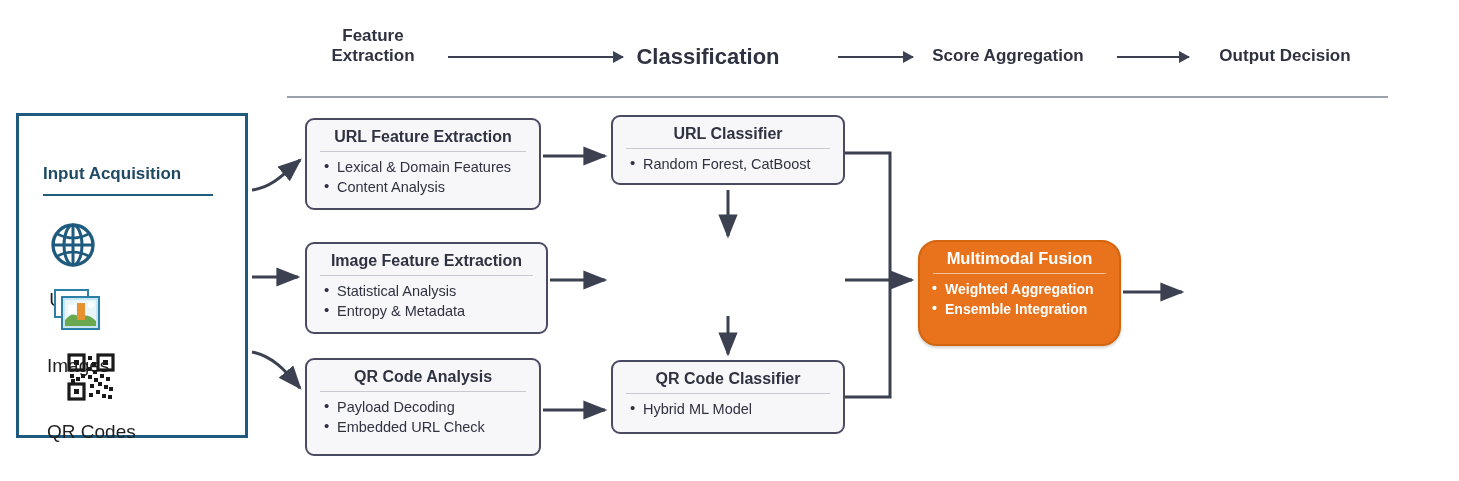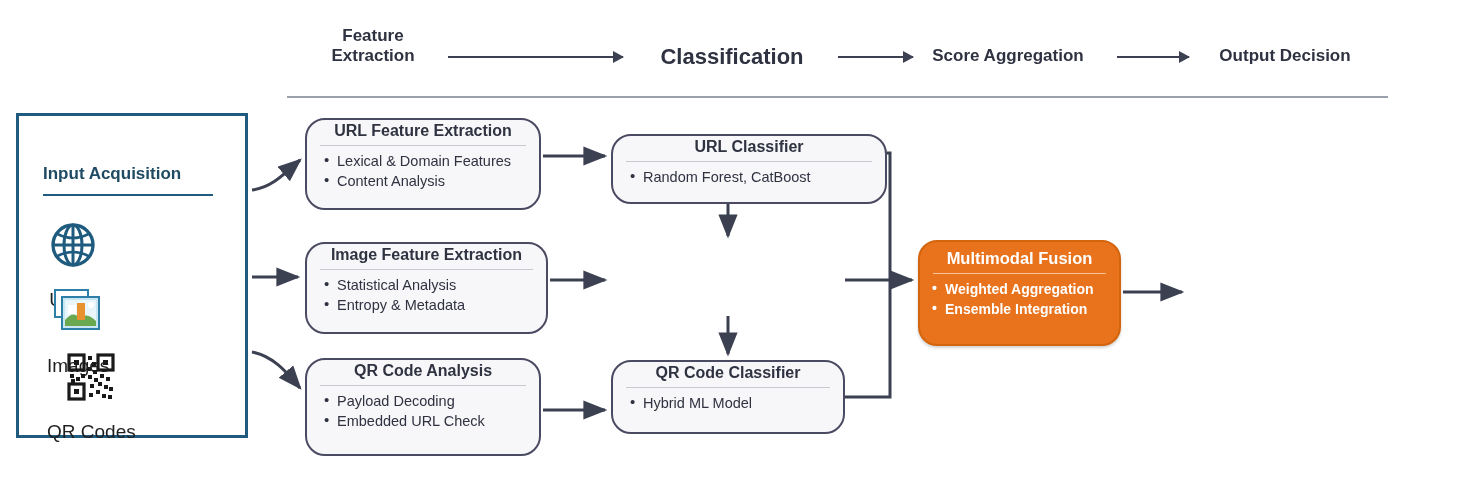--- a/index.html
+++ b/index.html
@@ -14,21 +14,21 @@
   
   .stage-label{
     position:absolute;
     font-weight:bold;
     color:#2f3240;
     line-height:1.18;
     text-align:center;
     white-space:pre-line;
   }
   #lbl-feature{left:308px;top:26px;width:130px;font-size:17px;}
-  #lbl-classification{left:640px;top:44px;width:184px;font-size:22px;}
+  #lbl-classification{left:616px;top:44px;width:184px;font-size:22px;}
   #lbl-score{left:908px;top:46px;width:200px;font-size:17px;}
   #lbl-output{left:1192px;top:46px;width:186px;font-size:17px;}
 
   .hdr-arrow{position:absolute;height:2px;background:#3c4152;}
   .hdr-arrow:after{
     content:"";position:absolute;right:-1px;top:-5px;
     border-left:11px solid #3c4152;
     border-top:6px solid transparent;
     border-bottom:6px solid transparent;
   }
@@ -51,41 +51,41 @@
   .input-row{position:absolute;left:28px;display:flex;align-items:center;gap:18px;flex-direction:column;}
   #irow0{top:103px;}
   #irow1{top:169px;}
   #irow2{top:235px;}
   .input-row .ilabel{font-size:19px;color:#1f1f1f;}
   .icon-box{width:52px;height:52px;display:flex;align-items:center;justify-content:center;}
 
   
   .card{
     position:absolute;box-sizing:border-box;
-    background:#f7f7f9;border:2px solid #4b4a63;border-radius:20px;
-    padding:1px 11px 8px 11px;
+    background:#f7f7f9;border:2px solid #4b4a63;border-radius:9px;
+    padding:7px 11px 8px 11px;
   }
   .card .card-title{
     font-size:16px;font-weight:bold;color:#2f3240;text-align:center;line-height:1.2;
   }
   .card .card-rule{height:1px;background:#c9c9d2;margin:5px 2px 5px 2px;}
   .card ul{margin:0;padding:0 0 0 5px;list-style:none;}
   .card li{
     font-size:14.5px;color:#2f3240;line-height:1.38;
     padding-left:14px;position:relative;white-space:nowrap;
   }
   .card li:before{content:"•";position:absolute;left:1px;top:-1px;font-size:15px;}
 
   
   #fe-url{left:305px;top:118px;width:236px;height:92px;}
   #fe-img{left:305px;top:242px;width:243px;height:92px;}
   #fe-qr {left:305px;top:358px;width:236px;height:98px;}
 
   
-  #cl-url{left:611px;top:134px;width:276px;height:70px;}
+  #cl-url{left:611px;top:115px;width:234px;height:70px;}
   #cl-img{left:611px;top:242px;width:234px;height:72px;}
   #cl-qr {left:611px;top:360px;width:234px;height:74px;}
 
   
   #fusion{
     position:absolute;left:918px;top:240px;width:203px;height:106px;
     box-sizing:border-box;background:#e8731c;border:2px solid #d4650f;border-radius:19px;
     padding:7px 11px;box-shadow:0 2px 3px rgba(0,0,0,.18);
   }
   #fusion .card-title{color:#ffffff;font-size:16.5px;font-weight:bold;text-align:center;}

